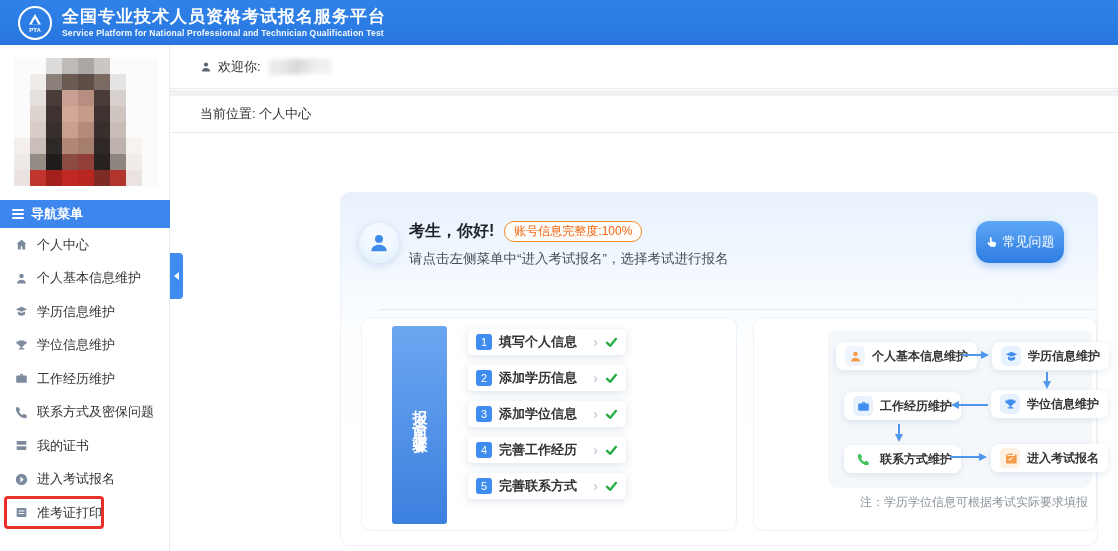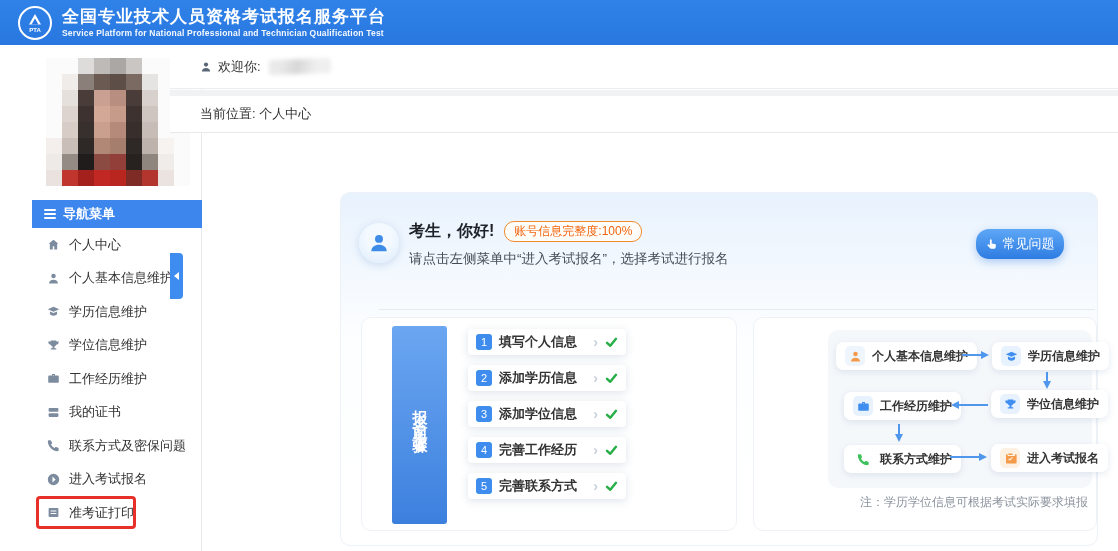--- a/index.html
+++ b/index.html
@@ -8,21 +8,21 @@
 
   
   .header { position:absolute; left:0; top:0; width:1118px; height:45px; background:linear-gradient(180deg,#2f82e8,#2877e0); display:flex; align-items:center; padding-left:18px; }
   .logo { width:34px; height:34px; border-radius:50%; border:2px solid #fff; display:flex; align-items:center; justify-content:center; flex:none; }
   .logo svg { width:24px; height:24px; }
   .header-titles { margin-left:10px; color:#fff; }
   .header-title { font-size:17px; font-weight:bold; letter-spacing:1px; line-height:20px; }
   .header-sub { font-size:8.5px; font-weight:bold; opacity:.95; margin-top:1px; letter-spacing:.2px; }
 
   
-  .sidebar { position:absolute; left:0; top:45px; width:170px; height:506px; background:#fff; border-right:1px solid #e9ebee;margin-left:32px; }
+  .sidebar { position:absolute; left:0; top:45px; width:170px; height:506px; background:#fff; border-right:1px solid #e9ebee; }
   .photo { position:absolute; left:14px; top:13px; width:144px; height:128px; overflow:hidden; }
   .nav-header { position:absolute; left:0; top:155px; width:170px; height:28px; background:#3c86ee; color:#fff; font-size:13px; font-weight:bold; display:flex; align-items:center; padding-left:12px; gap:7px; }
   .burger { display:inline-flex; flex-direction:column; gap:2px; }
   .burger span { width:12px; height:2px; background:#fff; border-radius:1px; }
   .menu { position:absolute; left:0; top:183px; width:188px; }
   .menu-item { position:relative; height:33.5px; display:flex; align-items:center; padding-left:15px; gap:9px; font-size:13px; color:#333; cursor:pointer; }
   .menu-item svg { width:13px; height:13px; fill:#7d8b9f; flex:none; }
   .red-box { position:absolute; left:4px; top:0px; width:100px; height:33px; border:3px solid #e8302a; border-radius:4px; pointer-events:none; }
   .collapse-tab { position:absolute; left:170px; top:253px; width:13px; height:46px; background:#3f8cf0; border-radius:0 4px 4px 0; display:flex; align-items:center; justify-content:center; cursor:pointer; }
   .collapse-tab i { width:0; height:0; border-top:4px solid transparent; border-bottom:4px solid transparent; border-right:5px solid #fff; }
@@ -35,21 +35,21 @@
   .breadcrumb-row { position:absolute; left:170px; top:96px; width:948px; height:37px; background:#fff; border-bottom:1px solid #e9e9e9; display:flex; align-items:center; padding-left:30px; font-size:13px; color:#333; }
 
   
   .card { position:absolute; left:340px; top:192px; width:758px; height:354px; border-radius:10px; background:linear-gradient(180deg,#e8f2fd 0%,#fdfeff 42%,#fff 100%); border:1px solid #edf2f9; }
   .avatar { position:absolute; left:18px; top:30px; width:40px; height:40px; border-radius:50%; background:radial-gradient(circle at 50% 35%,#f3f9ff 40%,#dcebfb); box-shadow:0 2px 8px rgba(80,130,200,.25); display:flex; align-items:center; justify-content:center; }
   .avatar svg { width:22px; height:22px; fill:#3f8ce8; }
   .greet-title-row { position:absolute; left:68px; top:28px; display:flex; align-items:center; gap:10px; }
   .greet-title { font-size:16px; font-weight:bold; color:#1f2329; }
   .badge { font-size:12px; color:#f0650f; border:1px solid #f08a2a; border-radius:10px; padding:1px 9px; background:#fffdf9; }
   .greet-sub { position:absolute; left:68px; top:57px; font-size:13.5px; color:#474d55; }
-  .faq-btn { position:absolute; left:635px; top:36px; width:88px; height:30px; border:none; border-radius:13px; background:linear-gradient(180deg,#5ea7f6,#2e7ce2); color:#fff; font-size:13px; display:flex; align-items:center; justify-content:center; gap:5px; cursor:pointer; box-shadow:0 3px 8px rgba(46,124,226,.35); font-family:inherit; }
+  .faq-btn { position:absolute; left:635px; top:28px; width:88px; height:42px; border:none; border-radius:13px; background:linear-gradient(180deg,#5ea7f6,#2e7ce2); color:#fff; font-size:13px; display:flex; align-items:center; justify-content:center; gap:5px; cursor:pointer; box-shadow:0 3px 8px rgba(46,124,226,.35); font-family:inherit; }
   .faq-btn svg { width:12px; height:12px; fill:#fff; }
   .card-divider { position:absolute; left:38px; top:116px; width:716px; height:1px; background:#e6ebf3; }
 
   
   .panel { position:absolute; border:1px solid #eef2f7; border-radius:10px; background:#fff; }
   .steps-panel { left:20px; top:124px; width:376px; height:214px; }
   .banner { position:absolute; left:30px; top:8px; width:55px; height:198px; border-radius:3px; background:linear-gradient(180deg,#6ba6f1,#3c80de); display:flex; flex-direction:column; align-items:center; justify-content:center; gap:6px; }
   .banner-text { writing-mode:vertical-lr; text-orientation:upright; color:#fff; font-size:15px; font-weight:bold; letter-spacing:7px; }
   .banner svg { width:14px; height:14px; fill:#fff; }
   .steps { position:absolute; left:106px; top:11px; }
@@ -195,30 +195,30 @@
         <span>学位信息维护</span>
       </div>
       <div class="menu-item">
         <svg viewBox="0 0 16 16">
             <path d="M6.2 2.6h3.6v1.6h3.4c.7 0 1.3.6 1.3 1.3v6.4c0 .7-.6 1.3-1.3 1.3H2.8c-.7 0-1.3-.6-1.3-1.3V5.5c0-.7.6-1.3 1.3-1.3h3.4Zm1.2 1.6h1.2v-.5H7.4Z"></path>
           </svg>
         <span>工作经历维护</span>
       </div>
       <div class="menu-item">
         <svg viewBox="0 0 16 16">
+            <path d="M4 1.5c.5 0 .9.3 1.1.8l1 2.3c.2.4.1.9-.2 1.2l-1 1c.9 1.8 2.4 3.3 4.2 4.2l1-1c.3-.3.8-.4 1.2-.2l2.3 1c.5.2.8.6.8 1.1v1.6c0 .8-.7 1.5-1.5 1.5C7.1 15 1 8.9 1 3c0-.8.7-1.5 1.5-1.5Z"></path>
+          </svg>
+        <span>联系方式及密保问题</span>
+      </div>
+      <div class="menu-item">
+        <svg viewBox="0 0 16 16">
             <rect x="2" y="2.6" width="12" height="4.4" rx="1"></rect>
             <rect x="2" y="9" width="12" height="4.4" rx="1"></rect>
           </svg>
         <span>我的证书</span>
-      </div>
-      <div class="menu-item">
-        <svg viewBox="0 0 16 16">
-            <path d="M4 1.5c.5 0 .9.3 1.1.8l1 2.3c.2.4.1.9-.2 1.2l-1 1c.9 1.8 2.4 3.3 4.2 4.2l1-1c.3-.3.8-.4 1.2-.2l2.3 1c.5.2.8.6.8 1.1v1.6c0 .8-.7 1.5-1.5 1.5C7.1 15 1 8.9 1 3c0-.8.7-1.5 1.5-1.5Z"></path>
-          </svg>
-        <span>联系方式及密保问题</span>
       </div>
       <div class="menu-item">
         <svg viewBox="0 0 16 16">
             <path d="M8 1a7 7 0 1 0 0 14A7 7 0 0 0 8 1Zm-1.3 3.4L10.6 8l-3.9 3.6Z"></path>
           </svg>
         <span>进入考试报名</span>
       </div>
       <div class="menu-item">
         <svg viewBox="0 0 16 16">
             <path d="M3 2.5h10c.6 0 1 .4 1 1v9c0 .6-.4 1-1 1H3c-.6 0-1-.4-1-1v-9c0-.6.4-1 1-1Zm1.5 3v1.4h7V5.5Zm0 3v1.4h7V8.5Z"></path>

